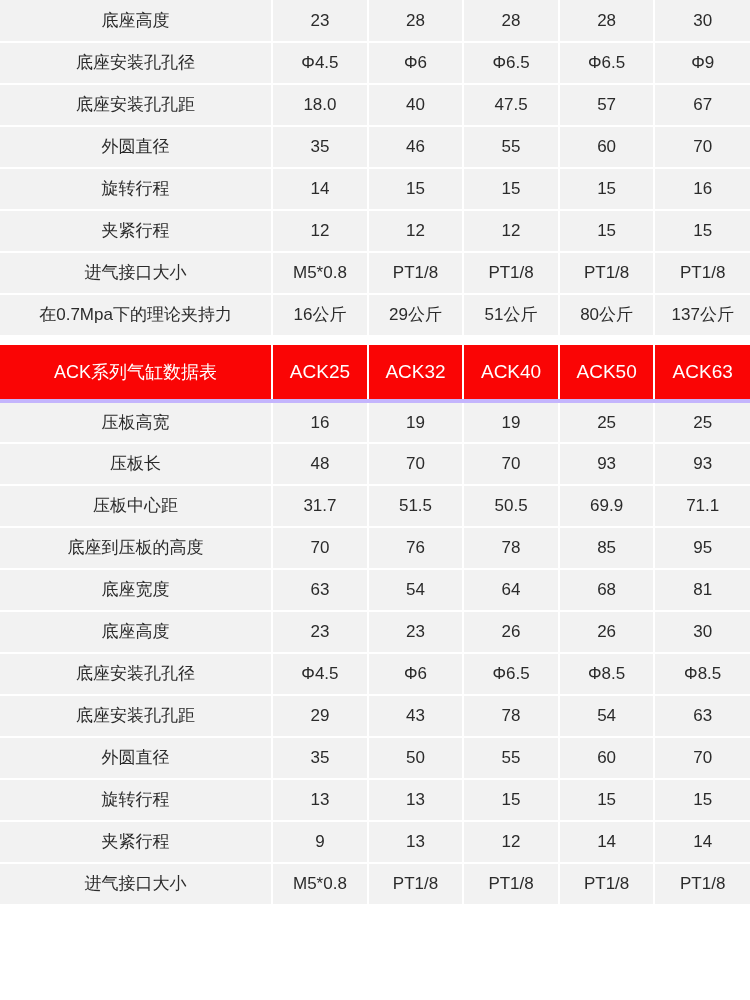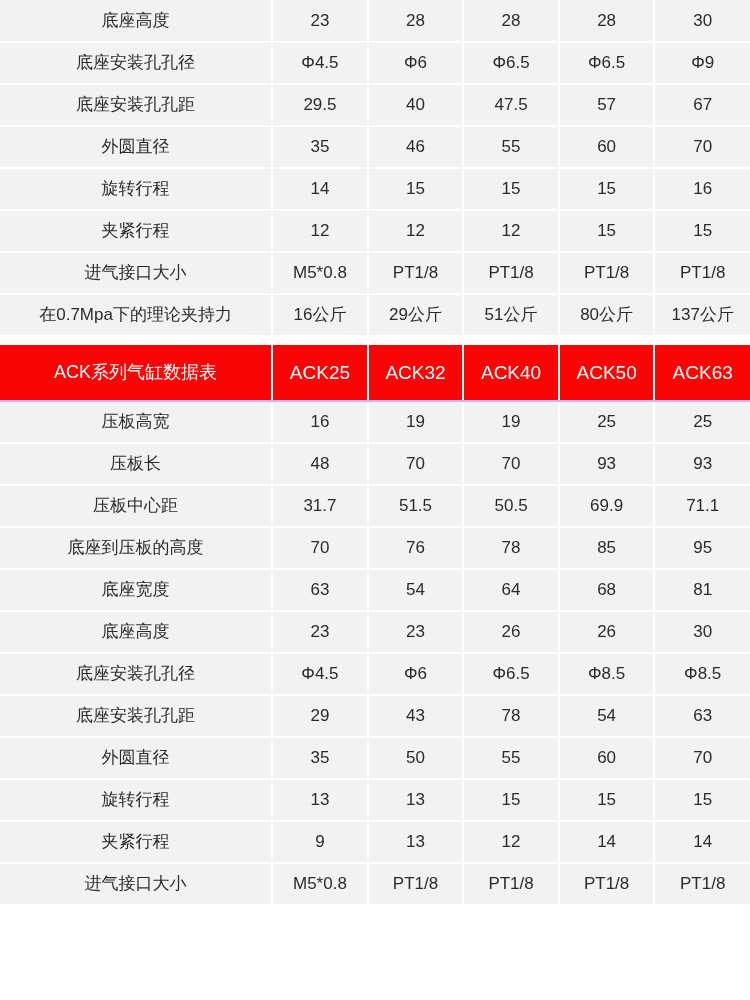--- a/index.html
+++ b/index.html
@@ -41,21 +41,21 @@
     width: 92px;
   }
   table.spec td.val-last {
     border-right: none;
   }
   table.spec tr.head td {
     background: #fa0505;
     color: #ffffff;
     font-size: 19px;
     height: 56px;
-    border-bottom: 2px solid #c4b5fd;
+    border-bottom: 4px solid #c4b5fd;
   }
   table.spec tr.head td.label {
     font-size: 18px;
   }
   table.spec td.blank-white {
     background: #ffffff;
     border-right: none;
   }
   .unit-row td.label {
     background: #f2f2f2;
@@ -89,21 +89,21 @@
       <tr>
         <td class="label">底座安装孔孔径</td>
         <td class="val">Φ4.5</td>
         <td class="val">Φ6</td>
         <td class="val">Φ6.5</td>
         <td class="val">Φ6.5</td>
         <td class="val val-last">Φ9</td>
       </tr>
       <tr>
         <td class="label">底座安装孔孔距</td>
-        <td class="val">29.5</td>
+        <td class="val">18.0</td>
         <td class="val">40</td>
         <td class="val">47.5</td>
         <td class="val">57</td>
         <td class="val val-last">67</td>
       </tr>
       <tr>
         <td class="label">外圆直径</td>
         <td class="val">35</td>
         <td class="val">46</td>
         <td class="val">55</td>

